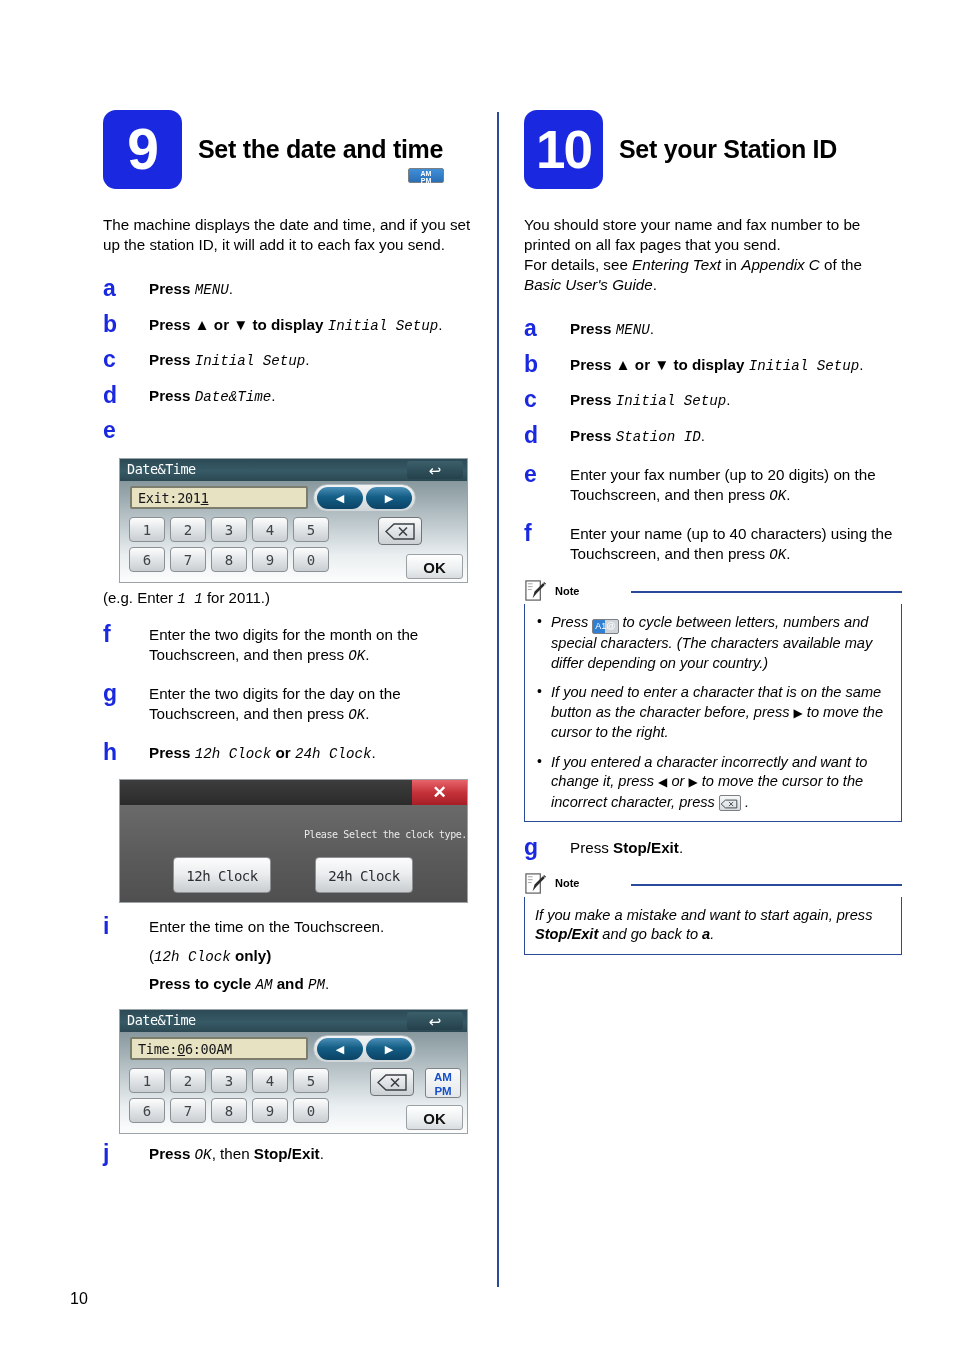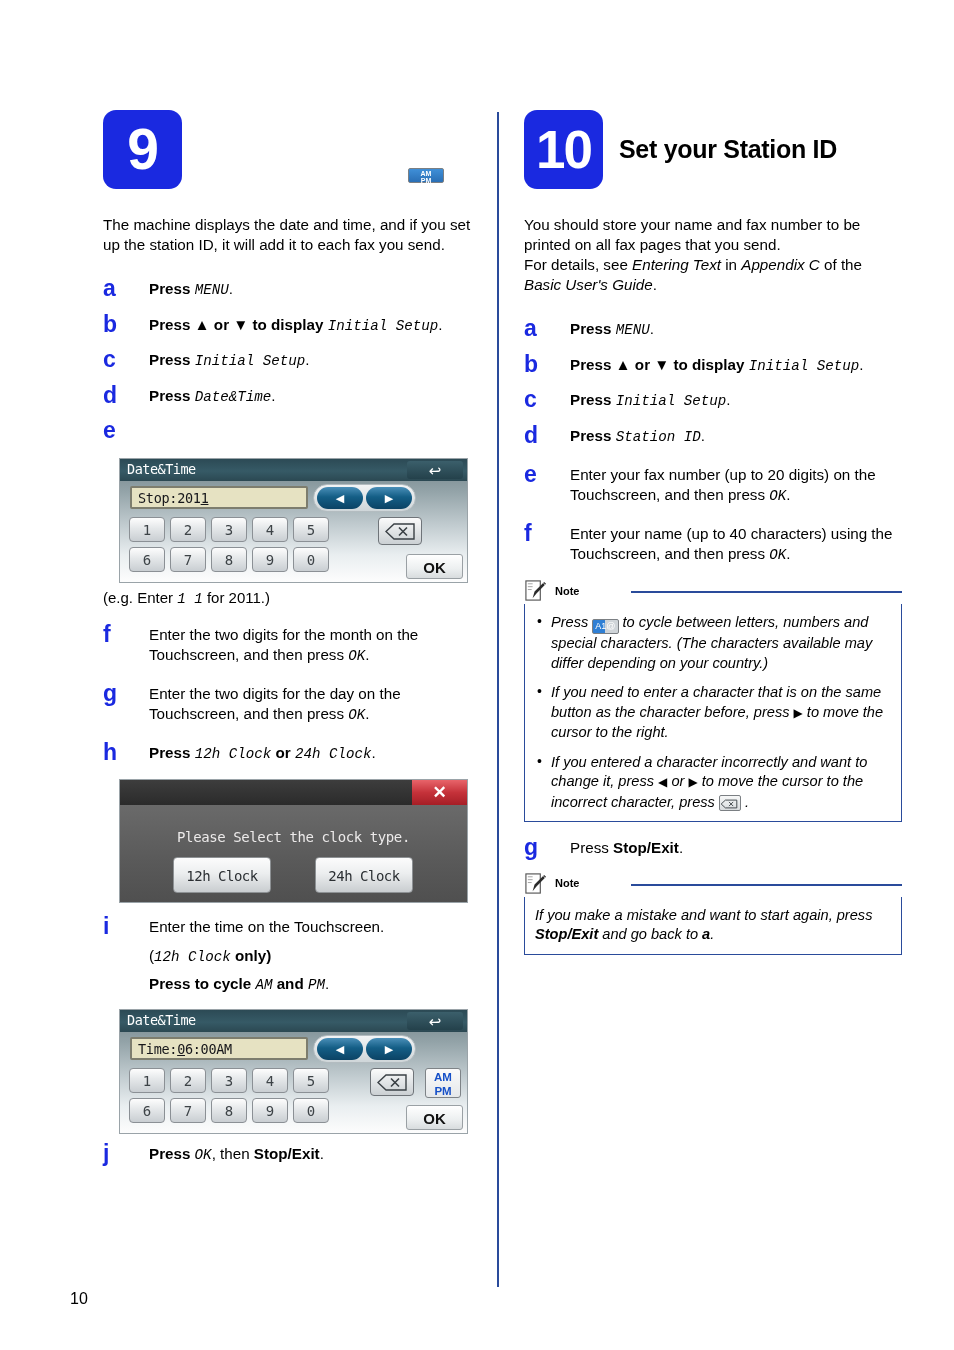--- a/index.html
+++ b/index.html
@@ -268,24 +268,24 @@
     color: #fff; font-size: 17px; font-weight: bold; line-height: 1;
   }
   .lcd2 .body {
     position: absolute; left: 0; top: 25px;
     width: 100%; height: 99px;
     background: linear-gradient(180deg,#6a6a6a 0%, #5a5a5a 55%, #4f4f4f 100%);
   }
   .lcd2 .msg {
     position: absolute; left: 0; top: 24px;
     width: 100%;
-    text-align: center;
+    text-align: right;
     color: #eceaea;
     font-family: "DejaVu Sans Mono", monospace;
-    font-size: 14px;
+    font-size: 10px;
     letter-spacing: -0.4px;
   }
   .clkbtn {
     position: absolute;
     top: 52px;
     width: 98px; height: 36px;
     border: 1px solid #8d9194;
     border-radius: 4px;
     background: linear-gradient(180deg,#fcfcfc 0%, #eceeef 45%, #c9cdd0 100%);
     color: #2b2f33;
@@ -381,20 +381,21 @@
 <body>
 
 <div class="page">
 
   <div class="divider"></div>
 
   <div class="col-left">
 
     <div class="step-head">
       <div class="step-num">9</div>
+      <div class="step-title">Set the date and time</div>
     </div>
 
     <div class="intro">The machine displays the date and time, and if you set up the station ID, it will add it to each fax you send.</div>
 
     <div class="steps">
 
       <div class="stp">
         <div class="ltr">a</div>
         <div class="txt"><span>Press</span> <span class="mono">MENU</span><span class="norm">.</span></div>
       </div>
@@ -420,21 +421,21 @@
     </div>
 
     <div class="lcd">
       <div class="lcd-title">
         <div class="t">Date&amp;Time</div>
         <div class="lcd-back">
           <div class="arr">↩</div>
         </div>
       </div>
       <div class="lcd-field">
-        <div class="v"><span>Stop:201</span><u>1</u></div>
+        <div class="v"><span>Exit:201</span><u>1</u></div>
       </div>
       <div class="navpill">
         <div class="navbtn l">
             <span class="g">◀</span>
           </div>
         <div class="navbtn r">
             <span class="g">▶</span>
           </div>
       </div>
       <div class="keys">

